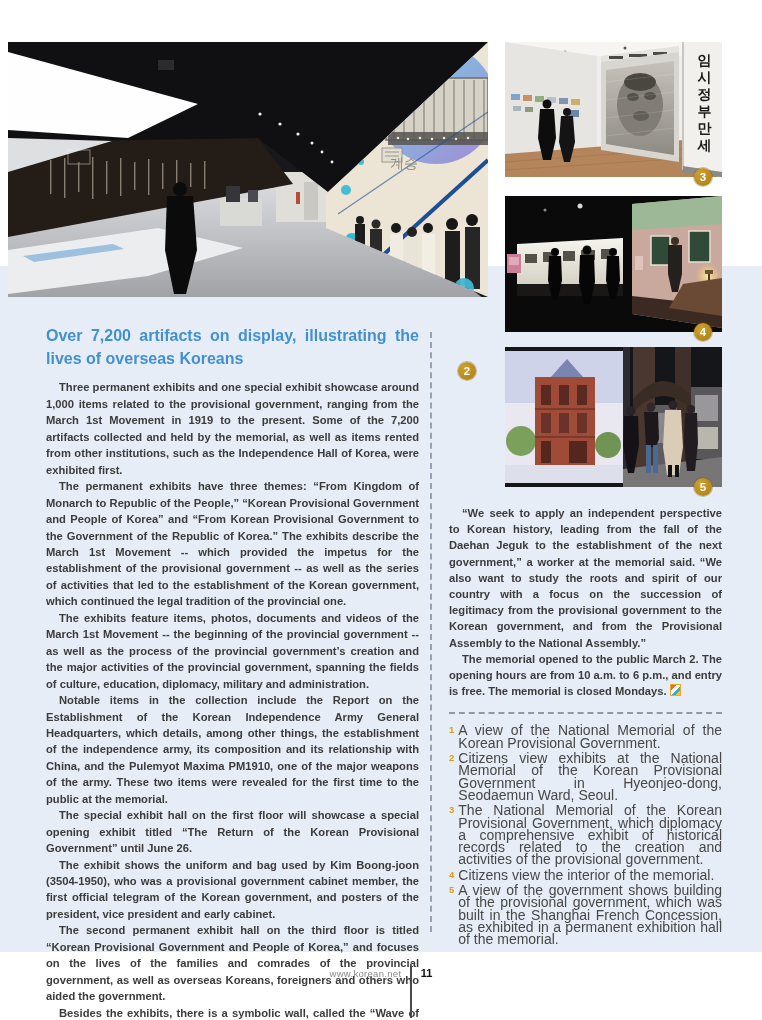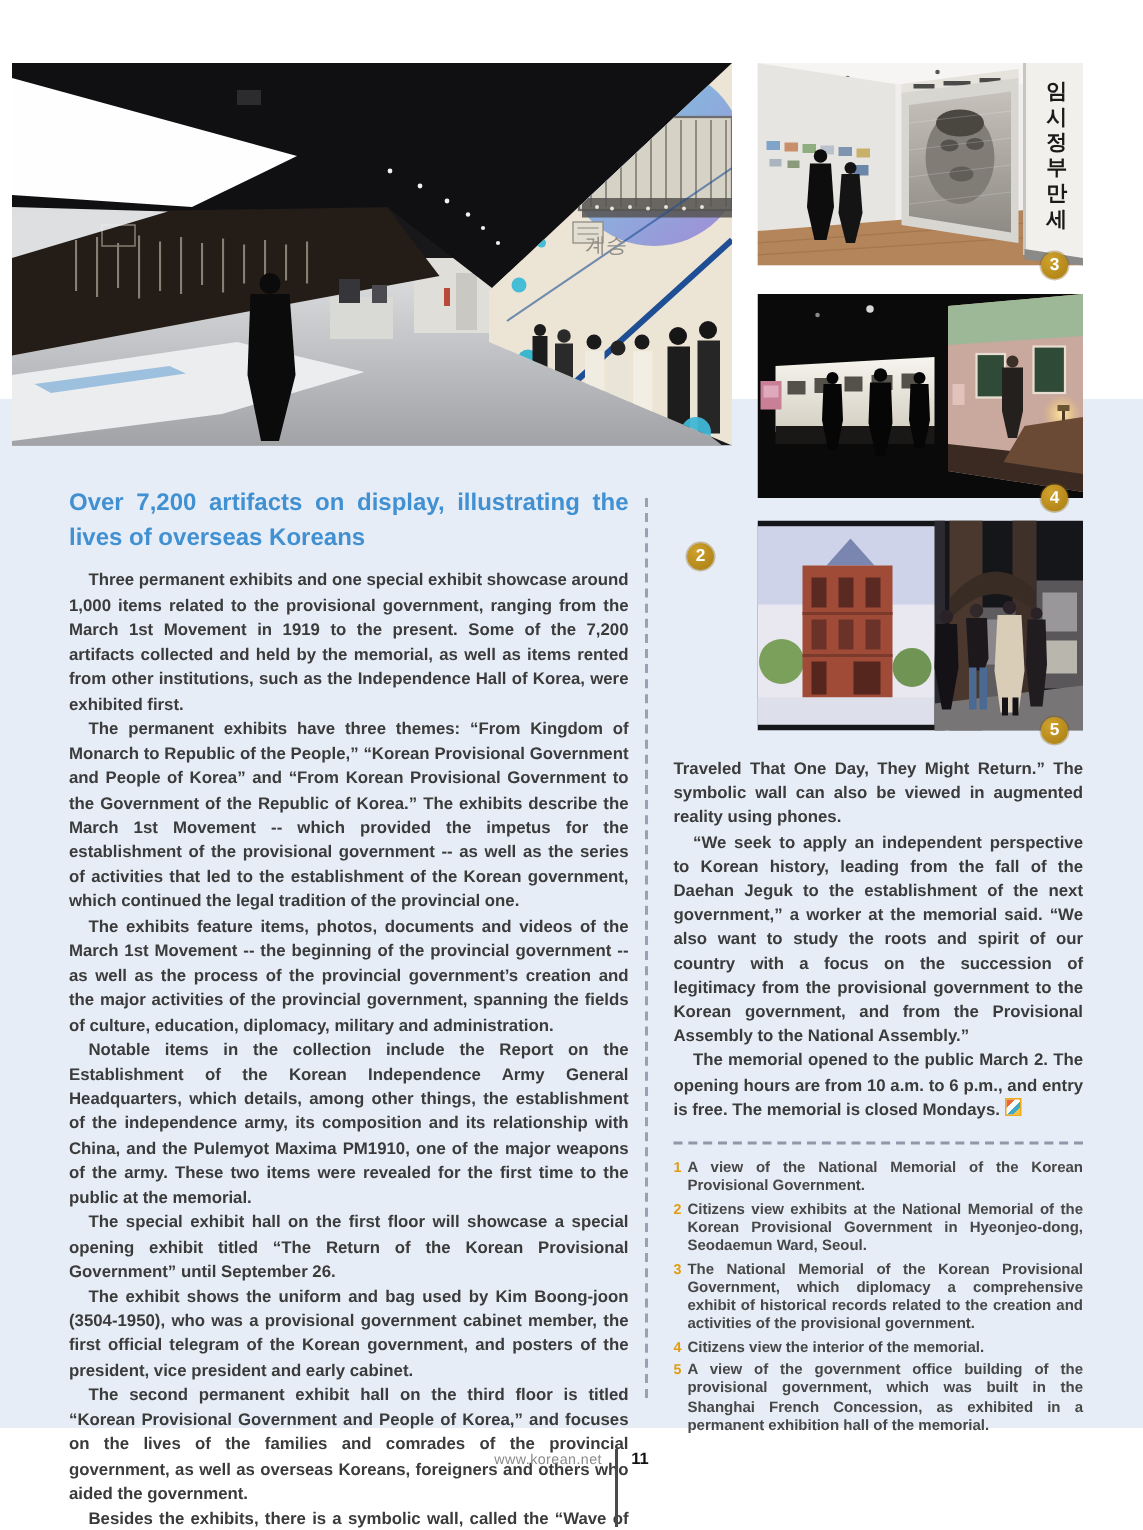--- a/index.html
+++ b/index.html
@@ -30,21 +30,21 @@
   .col-right .body-text p{line-height:16.2px;}
   .no-indent{text-indent:0 !important;}
   .divider-v{position:absolute;left:430px;top:332px;height:600px;width:0;
              border-left:2px dashed #99a2b2;}
   .divider-h{border:none;border-top:2px dashed #8f98a8;margin:13px 0 10px 0;}
   .end-mark{display:inline-block;width:9px;height:10px;vertical-align:-1px;margin-left:3px;
             border:1px solid #f0a81c;background:
             linear-gradient(135deg,#e8683a 0 30%,#ffffff 30% 55%,#3fa9c9 55% 75%,#f5c23a 75%);}
   .captions .caption{display:flex;gap:4px;margin-bottom:3px;}
   .cap-num{flex:0 0 auto;font-size:9.5px;font-weight:bold;color:#e09c10;line-height:12.3px;}
-  .cap-text{font-size:10px;line-height:12.3px;color:#474747;text-align:justify;font-weight:bold;}
+  .cap-text{font-size:14px;line-height:12.3px;color:#474747;text-align:justify;}
   .footer{position:absolute;left:0;top:966px;width:762px;display:flex;
           justify-content:center;align-items:flex-start;gap:9px;}
   .footer-url{font-size:9.5px;color:#8a8a8a;letter-spacing:.3px;padding-top:2px;}
   .footer-rule{width:1.5px;height:52px;background:#4a4a4a;}
   .footer-page{font-size:11px;color:#111;font-weight:bold;padding-top:1px;text-align:center;}
 </style>
 </head>
 <body>
 
 <div class="page">
@@ -322,32 +322,31 @@
     <div class="badge badge-side">5</div>
   </div>
 
   <div class="col-left">
     <h2 class="heading">Over 7,200 artifacts on display, illustrating the lives of overseas Koreans</h2>
     <div class="body-text">
       <p>Three permanent exhibits and one special exhibit showcase around 1,000 items related to the provisional government, ranging from the March 1st Movement in 1919 to the present. Some of the 7,200 artifacts collected and held by the memorial, as well as items rented from other institutions, such as the Independence Hall of Korea, were exhibited first.</p>
       <p>The permanent exhibits have three themes: “From Kingdom of Monarch to Republic of the People,” “Korean Provisional Government and People of Korea” and “From Korean Provisional Government to the Government of the Republic of Korea.” The exhibits describe the March 1st Movement -- which provided the impetus for the establishment of the provisional government -- as well as the series of activities that led to the establishment of the Korean government, which continued the legal tradition of the provincial one.</p>
       <p>The exhibits feature items, photos, documents and videos of the March 1st Movement -- the beginning of the provincial government -- as well as the process of the provincial government’s creation and the major activities of the provincial government, spanning the fields of culture, education, diplomacy, military and administration.</p>
       <p>Notable items in the collection include the Report on the Establishment of the Korean Independence Army General Headquarters, which details, among other things, the establishment of the independence army, its composition and its relationship with China, and the Pulemyot Maxima PM1910, one of the major weapons of the army. These two items were revealed for the first time to the public at the memorial.</p>
-      <p>The special exhibit hall on the first floor will showcase a special opening exhibit titled “The Return of the Korean Provisional Government” until September 26.</p>
+      <p>The special exhibit hall on the first floor will showcase a special opening exhibit titled “The Return of the Korean Provisional Government” until June 26.</p>
       <p>The exhibit shows the uniform and bag used by Kim Boong-joon (3504-1950), who was a provisional government cabinet member, the first official telegram of the Korean government, and posters of the president, vice president and early cabinet.</p>
       <p>The second permanent exhibit hall on the third floor is titled “Korean Provisional Government and People of Korea,” and focuses on the lives of the families and comrades of the provincial government, as well as overseas Koreans, foreigners and others who aided the government.</p>
       <p>Besides the exhibits, there is a symbolic wall, called the “Wave of History,” in the square on the ground floor, as well as a video on the third floor, titled “4,000km</p>
     </div>
   </div>
 
   <div class="divider-v"></div>
 
   <div class="col-right">
     <div class="body-text">
-      <p class="no-indent">Traveled That One Day, They Might Return.” The symbolic wall can also be viewed in augmented reality using phones.</p>
       <p>“We seek to apply an independent perspective to Korean history, leading from the fall of the Daehan Jeguk to the establishment of the next government,” a worker at the memorial said. “We also want to study the roots and spirit of our country with a focus on the succession of legitimacy from the provisional government to the Korean government, and from the Provisional Assembly to the National Assembly.”</p>
       <p><span>The memorial opened to the public March 2. The opening hours are from 10 a.m. to 6 p.m., and entry is free. The memorial is closed Mondays.</span><span class="end-mark"></span></p>
     </div>
     <hr class="divider-h">
     <div class="captions">
       <div class="caption">
         <span class="cap-num">1</span>
         <span class="cap-text">A view of the National Memorial of the Korean Provisional Government.</span>
       </div>
       <div class="caption">
@@ -357,21 +356,21 @@
       <div class="caption">
         <span class="cap-num">3</span>
         <span class="cap-text">The National Memorial of the Korean Provisional Government, which diplomacy a comprehensive exhibit of historical records related to the creation and activities of the provisional government.</span>
       </div>
       <div class="caption">
         <span class="cap-num">4</span>
         <span class="cap-text">Citizens view the interior of the memorial.</span>
       </div>
       <div class="caption">
         <span class="cap-num">5</span>
-        <span class="cap-text">A view of the government office building of the provisional government, which was built in the Shanghai French Concession, as exhibited in a permanent exhibition hall of the memorial.</span>
+        <span class="cap-text">A view of the government shows building of the provisional government, which was built in the Shanghai French Concession, as exhibited in a permanent exhibition hall of the memorial.</span>
       </div>
     </div>
   </div>
 
   <div class="footer">
     <span class="footer-url">www.korean.net</span>
     <span class="footer-rule"></span>
     <b class="footer-page">11</b>
   </div>
 </div>

